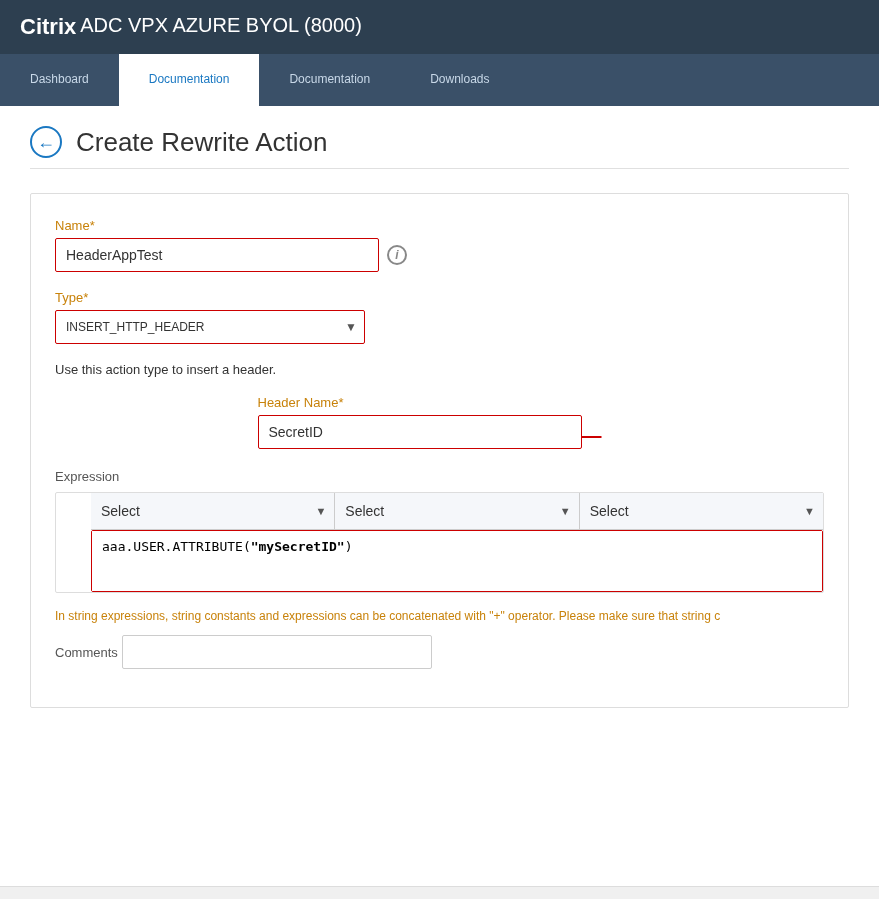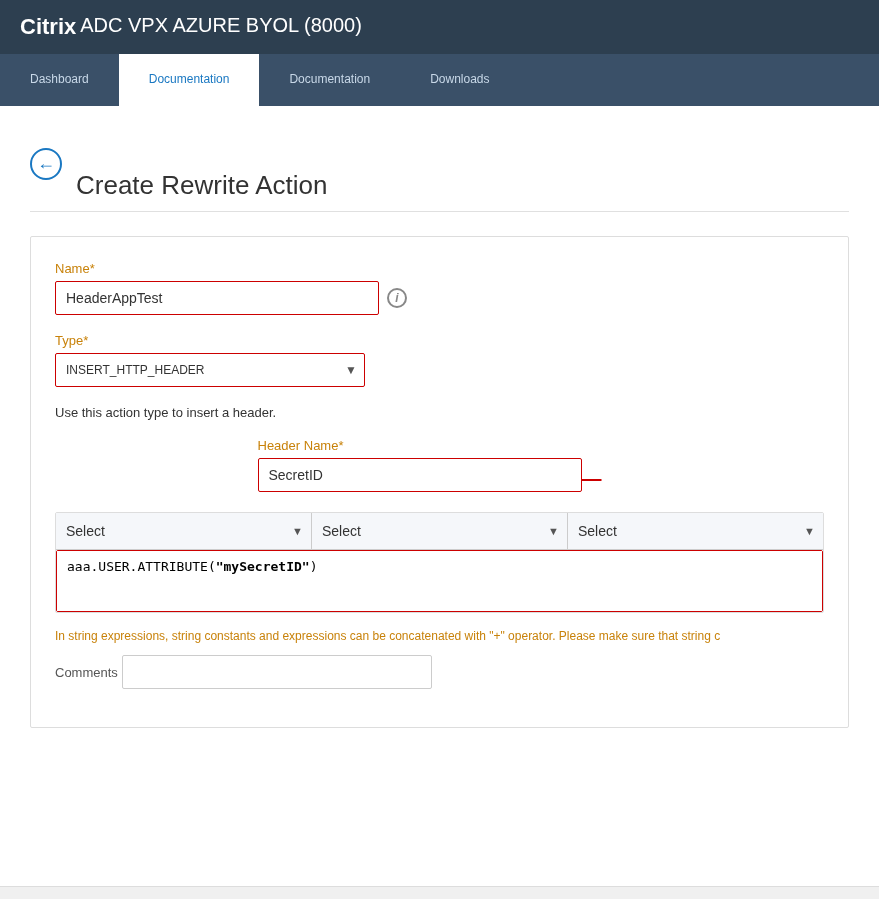--- a/index.html
+++ b/index.html
@@ -71,21 +71,20 @@
       cursor: pointer;
       display: flex;
       align-items: center;
       justify-content: center;
       margin-right: 14px;
     }
     .page-title {
       font-size: 26px;
       font-weight: 300;
       color: #333;
-      margin-top: 44px;
     }
 
     
     .form-section {
       background: white;
       border: 1px solid #ddd;
       border-radius: 2px;
       padding: 24px 24px 20px 24px;
       margin-bottom: 16px;
     }
@@ -218,20 +217,21 @@
       border-top: 1px solid #ddd;
       padding: 14px 30px;
       display: flex;
       gap: 10px;
       align-items: center;
     }
 
     .expr-container {
       border: 1px solid #ddd;
       border-radius: 2px;
+      padding-left: 35px;
     }
     .expr-top {
       background: #f5f7fa;
       border-bottom: 1px solid #ccc;
       display: flex;
     }
     .expr-sel-wrap {
       flex: 1;
       position: relative;
       border-right: 1px solid #ccc;
@@ -319,20 +319,21 @@
       <div class="form-group" style="margin-bottom:0;">
         <label class="form-label">Header Name*</label>
         <input class="form-input" type="text" value="SecretID" style="margin-top: 0px;">
       </div>
       <div style="padding-top: 30px; padding-right: 20px;">
         <span class="minus-icon">—</span>
       </div>
     </div>
 
     <div style="margin-top: 20px;">
+      <div class="expression-label">Expression</div>
 
       <div class="expr-container">
         <div class="expr-top">
           <div class="expr-sel-wrap">
             <select class="expr-sel">
               <option value="" selected="">Select</option>
             </select>
             <span class="expr-arr">▼</span>
           </div>
           <div class="expr-sel-wrap">

